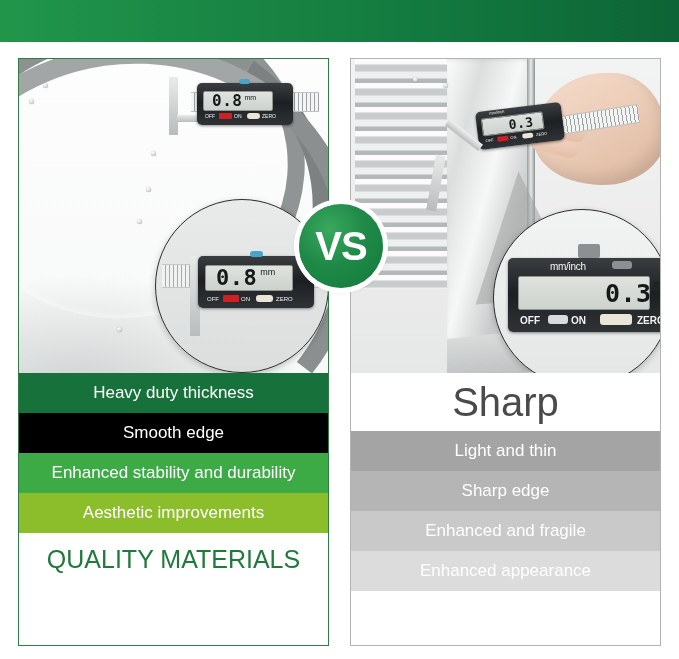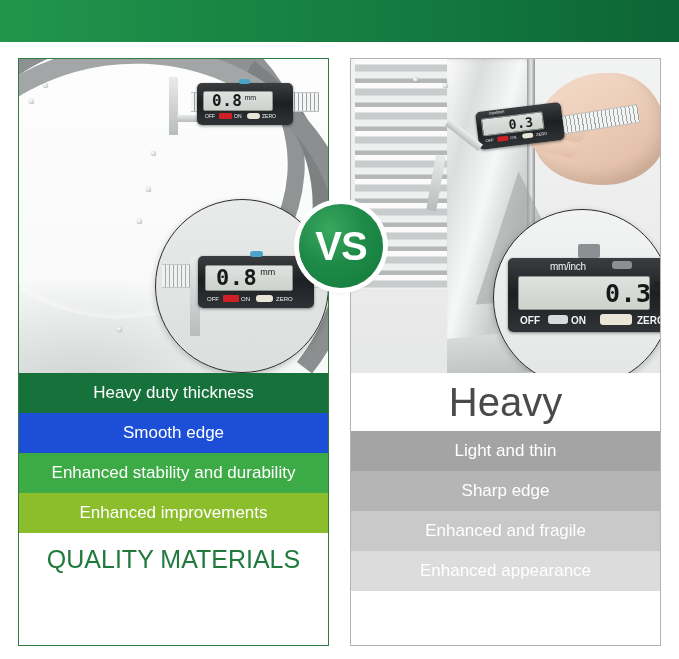--- a/index.html
+++ b/index.html
@@ -377,28 +377,28 @@
             <div class="btn-zero" style="left:78px; top:40px; font-size:6px;">ZERO</div>
             <div class="sw-pad" style="left:52px; top:-5px; width:13px; height:6px; background:#4aa3c8;"></div>
           </div>
         </div>
       </div>
 
 
       <div class="feature-row" style="background:#16713a;">
         <span>Heavy duty thickness</span>
       </div>
-      <div class="feature-row" style="background:#1d4ed8;">
+      <div class="feature-row" style="background:#000000;">
         <span>Smooth edge</span>
       </div>
       <div class="feature-row" style="background:#3cab45;">
         <span>Enhanced stability and durability</span>
       </div>
       <div class="feature-row" style="background:#8cbd2a;">
-        <span>Enhanced improvements</span>
+        <span>Aesthetic improvements</span>
       </div>
 
       <div class="footer-row">
         <span class="footer-text">QUALITY MATERIALS</span>
       </div>
     </div>
 
     <div class="panel panel-right">
 
       <div class="photo photo-others">
@@ -448,21 +448,21 @@
             <div class="sw-pad" style="left:40px; top:57px; width:20px; height:9px; background:#d9dadb;"></div>
             <div class="btn-on" style="left:63px; top:58px; font-size:10px; font-weight:bold;">ON</div>
             <div class="sw-pad" style="left:92px; top:56px; width:32px; height:11px;"></div>
             <div class="btn-zero" style="left:129px; top:58px; font-size:10px; font-weight:bold;">ZERO</div>
             <div class="sw-pad" style="left:70px; top:-14px; width:22px; height:14px; background:#8d9092; border-radius:2px;"></div>
           </div>
         </div>
       </div>
 
       <div class="title-row">
-        <span class="title-others">Heavy</span>
+        <span class="title-others">Sharp</span>
       </div>
 
       <div class="feature-row" style="background:#a4a4a4;text-align:right;">
         <span>Light and thin</span>
       </div>
       <div class="feature-row" style="background:#b5b5b5;">
         <span>Sharp edge</span>
       </div>
       <div class="feature-row" style="background:#c9c9c9;">
         <span>Enhanced and fragile</span>

